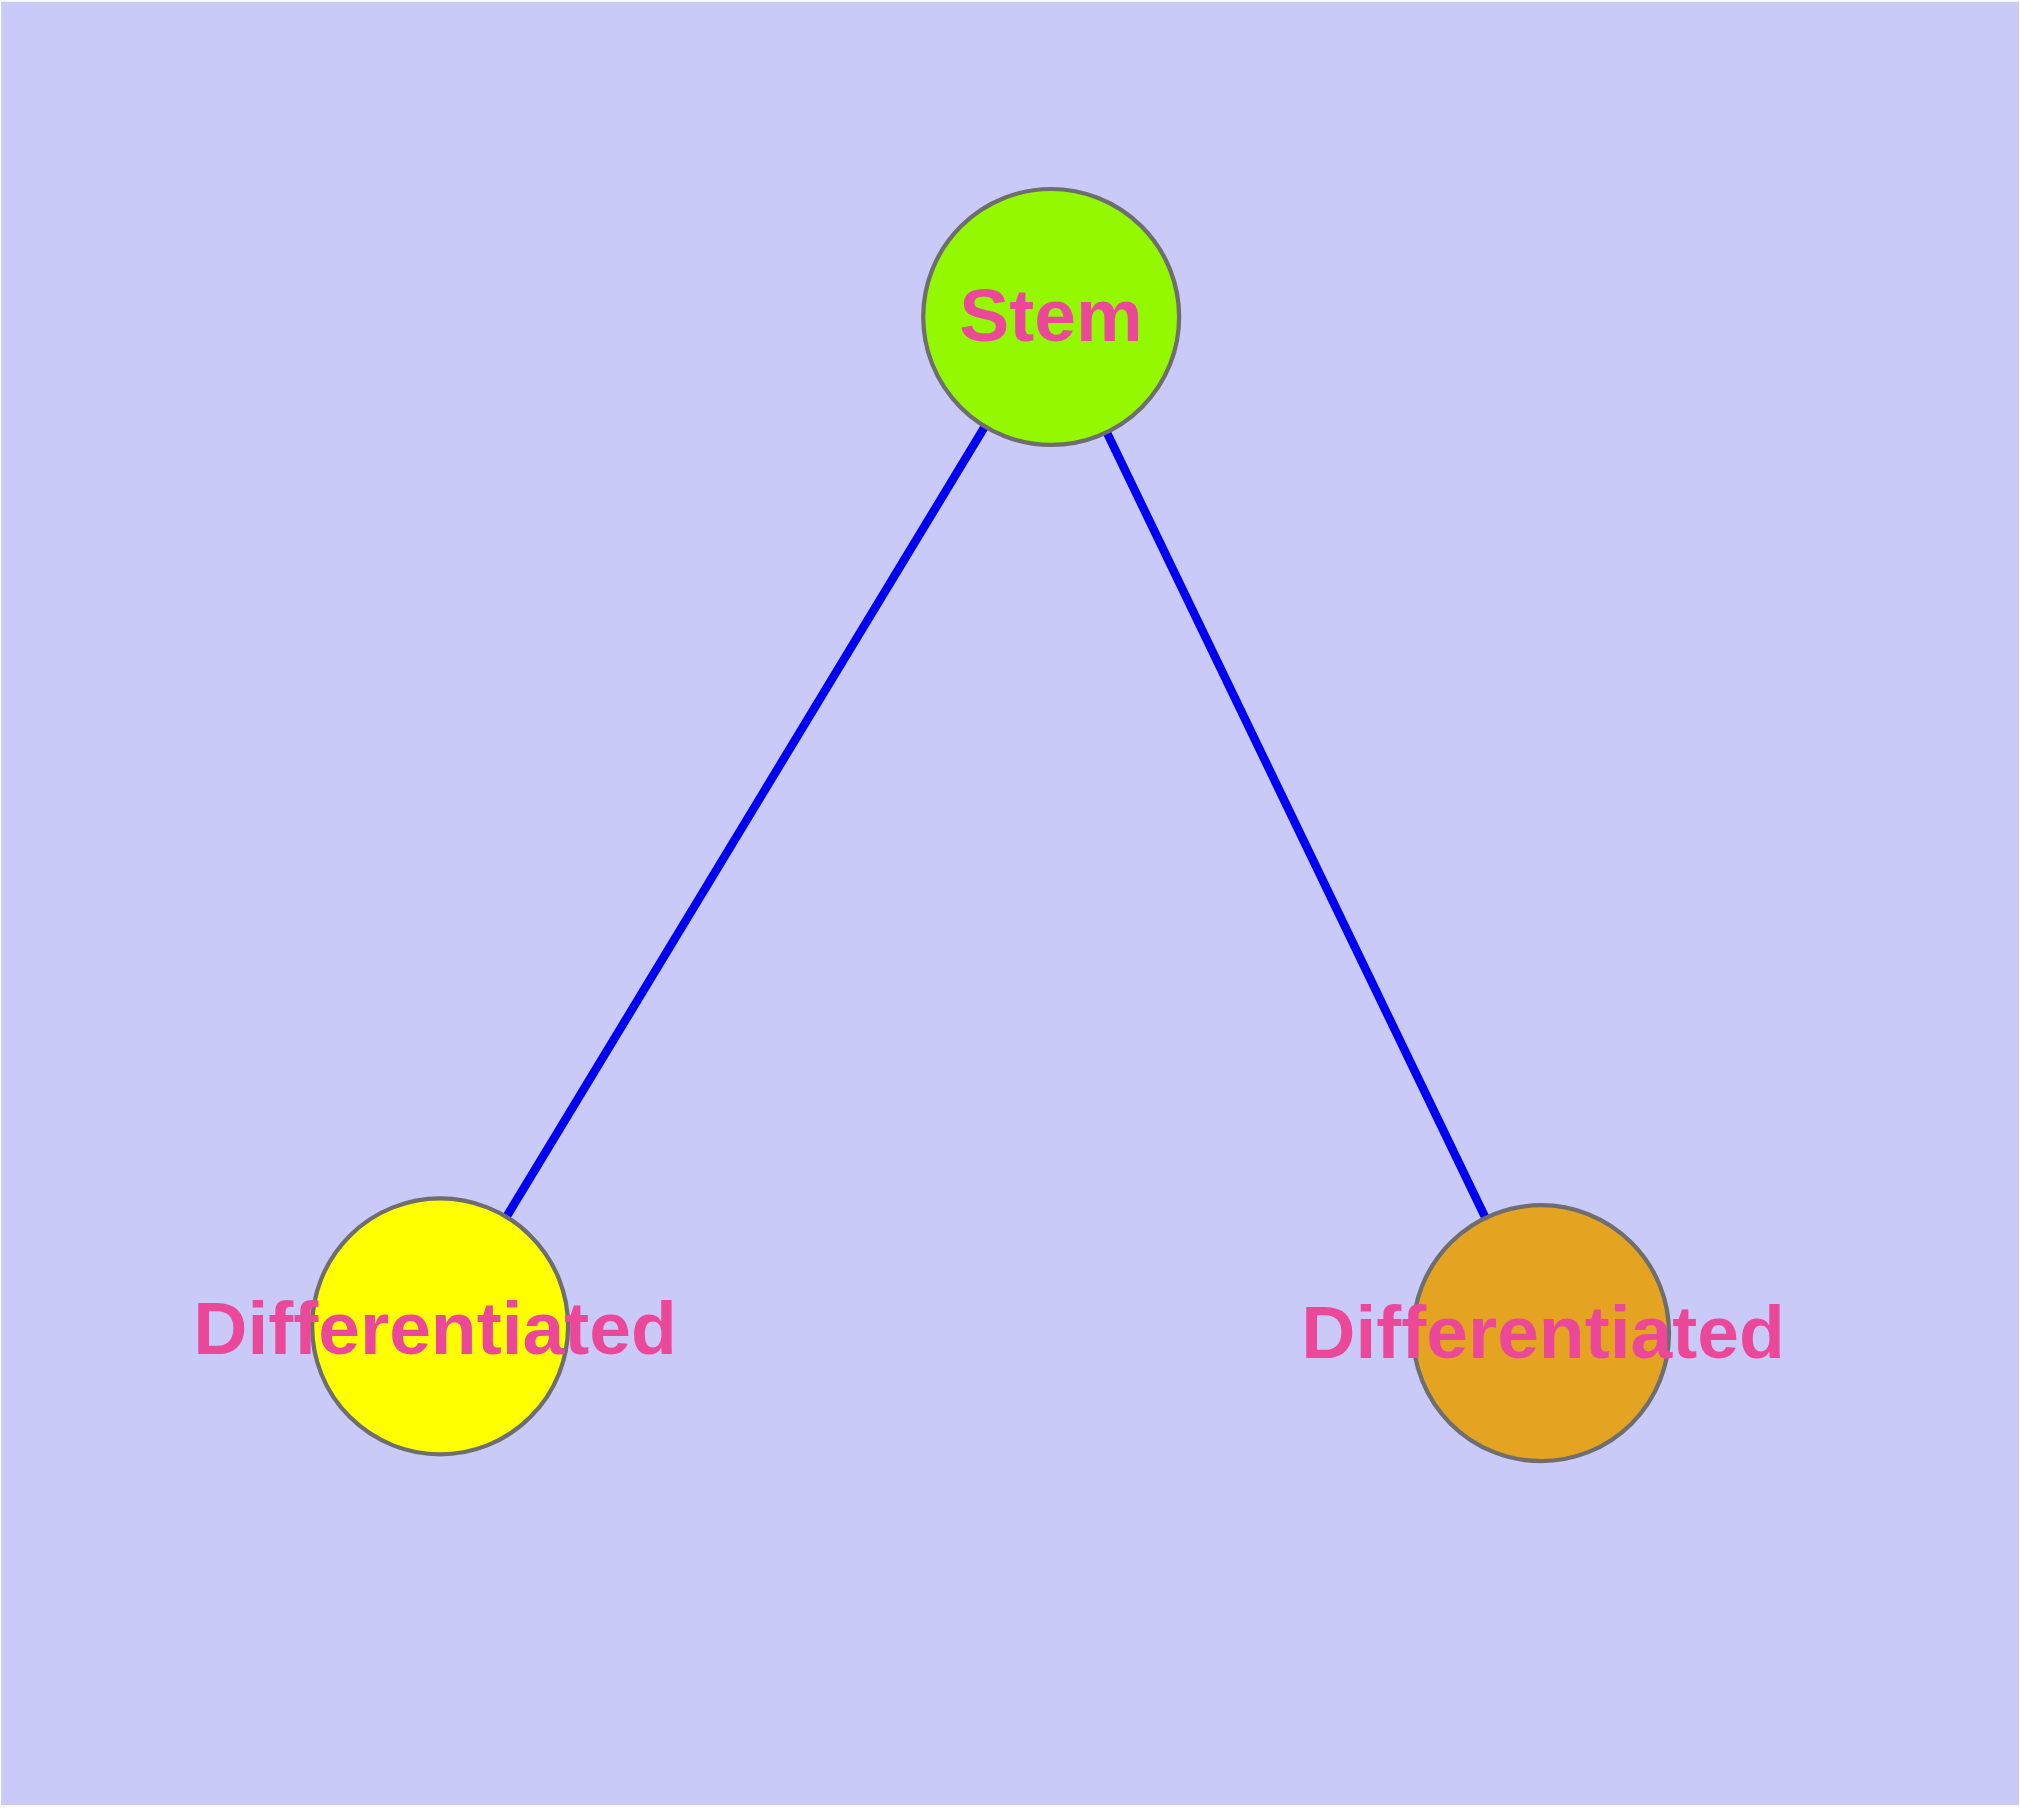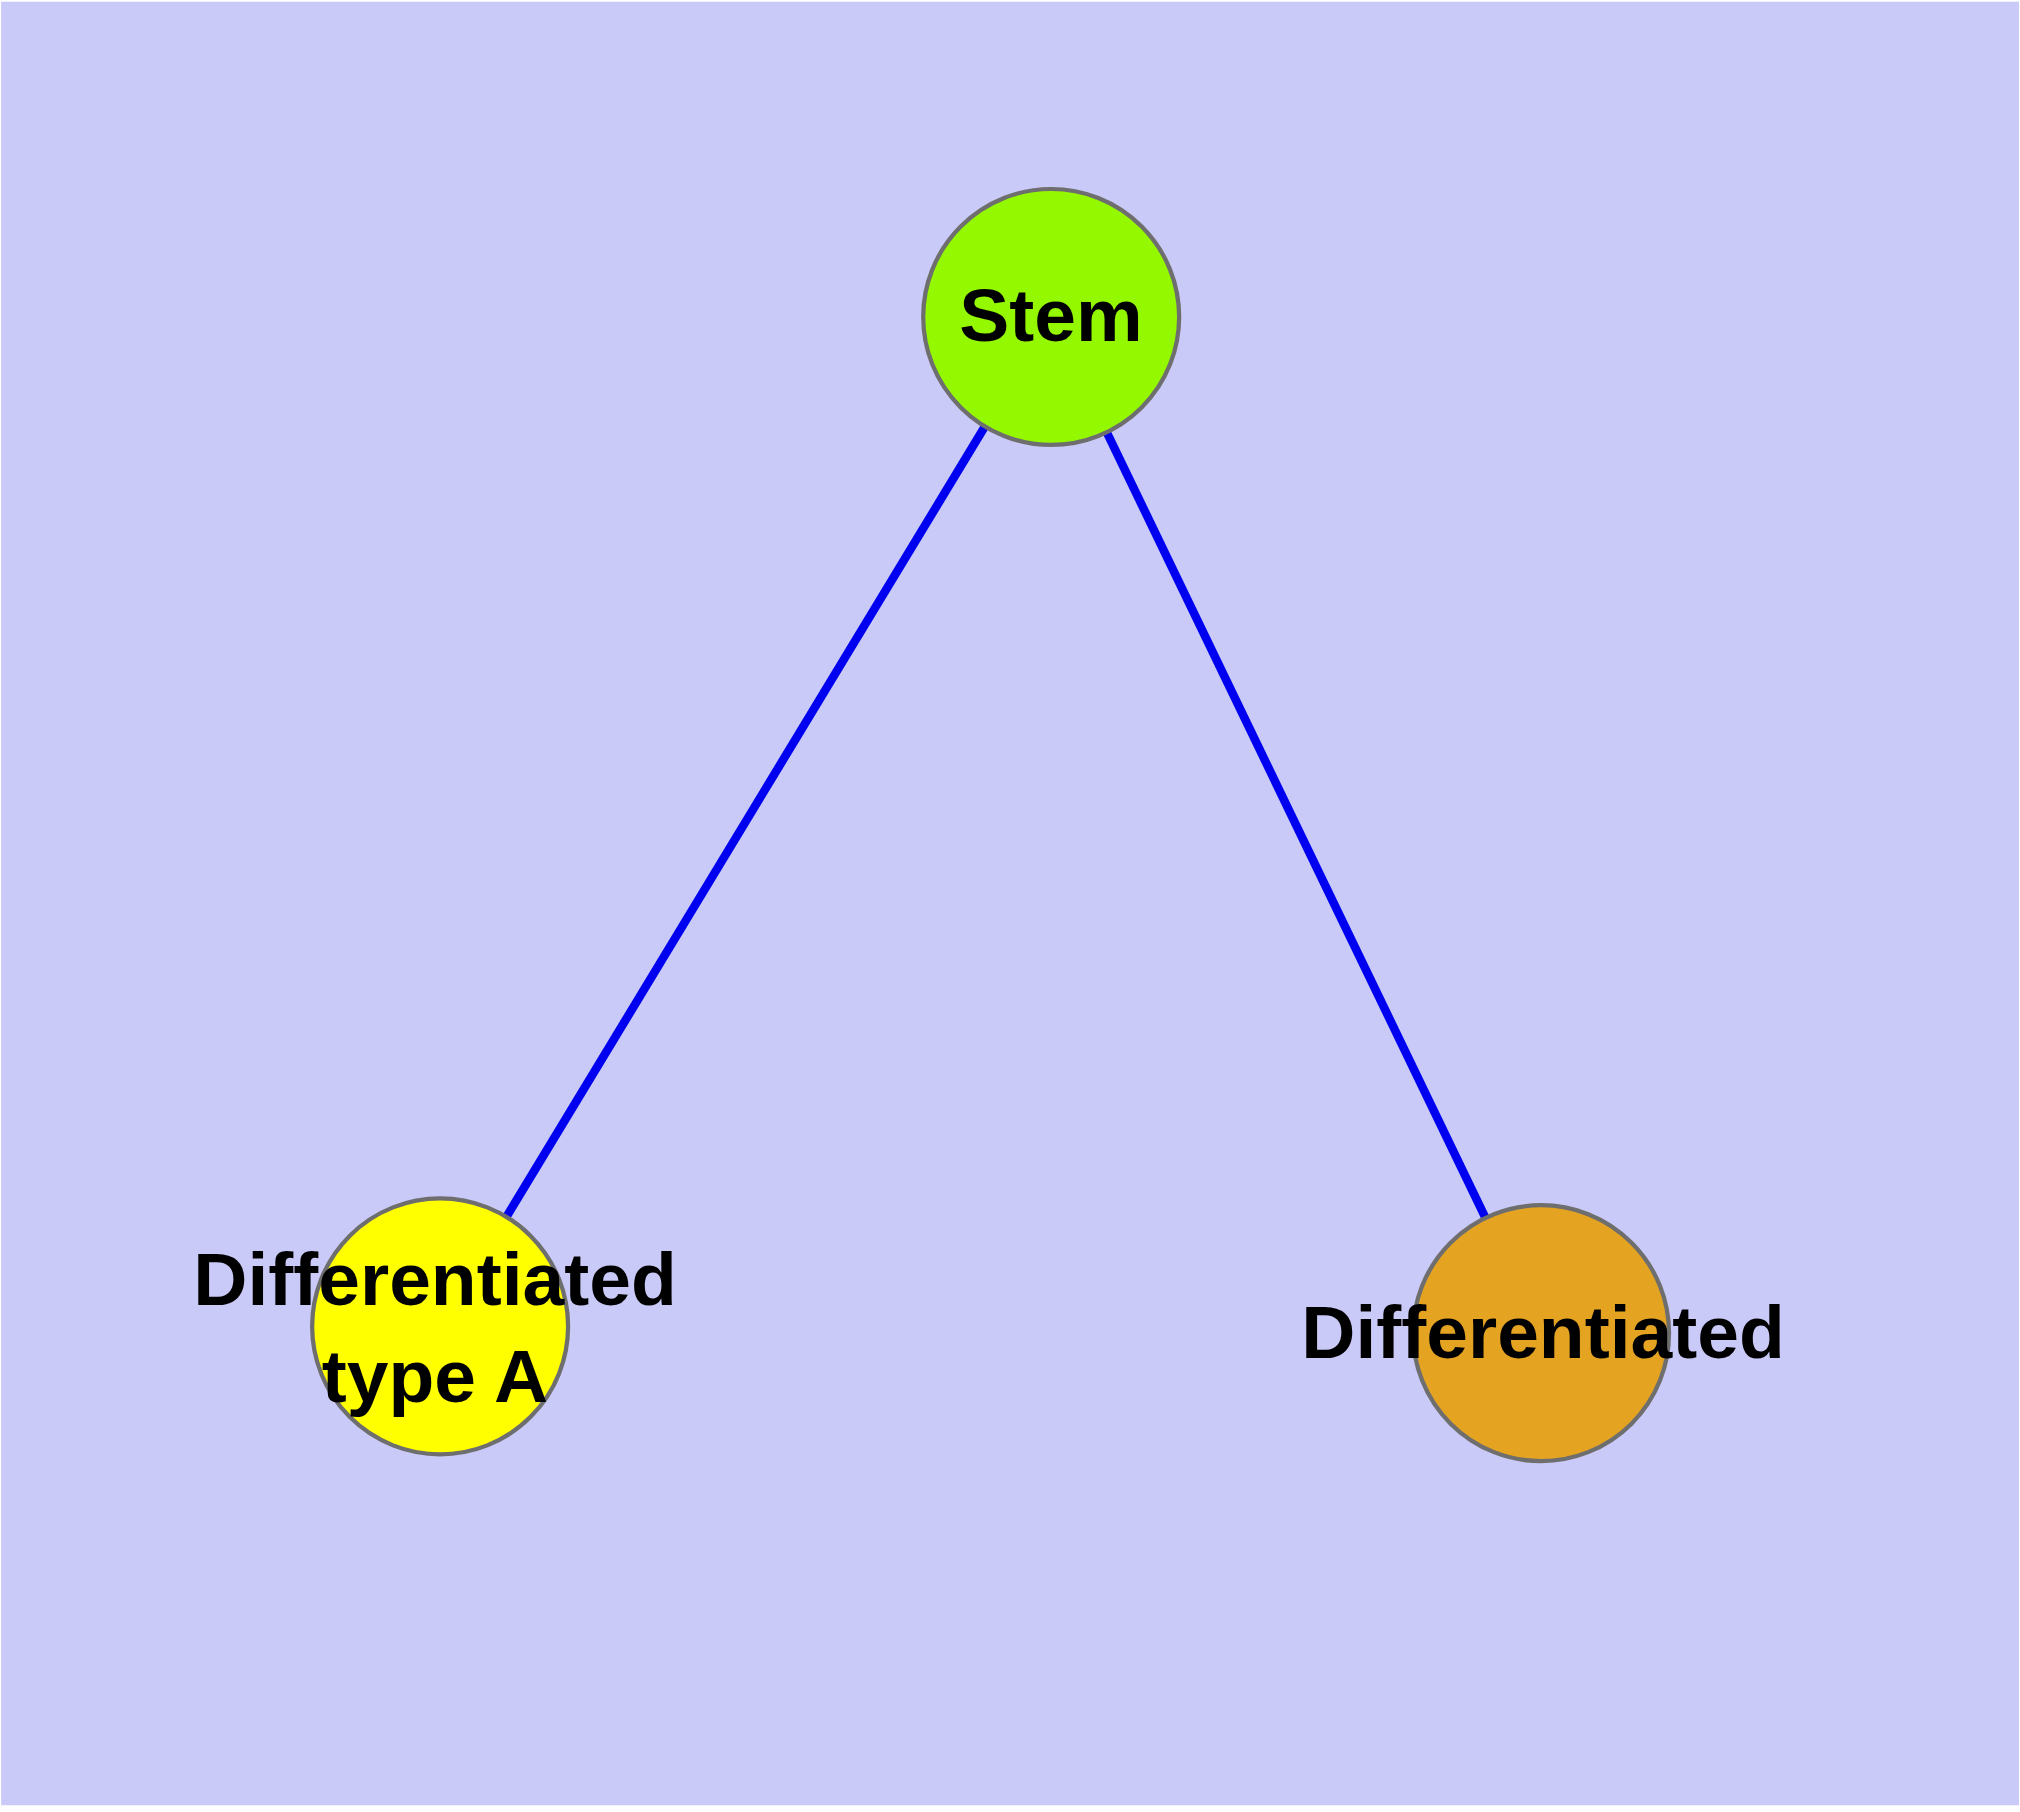--- a/index.html
+++ b/index.html
@@ -28,21 +28,21 @@
   circle.node {
     stroke-width: 5;
   }
   .label {
     position: absolute;
     transform: translate(-50%, -50%);
     text-align: center;
     font-weight: bold;
     font-size: 75px;
     line-height: 97px;
-    color: #000000;
+    color: #ec4899;
     white-space: nowrap;
   }
   .label .line {
     display: block;
   }
 </style>
 </head>
 <body>
 
 <div class="page">
@@ -61,21 +61,20 @@
 
     <circle class="node" cx="1818" cy="1573" r="151" fill="#e5a322" stroke="#6e6e6e"></circle>
   </svg>
 
   <div class="label" style="left:1051px; top:315px;">
     <span class="line">Stem</span>
   </div>
 
   <div class="label" style="left:435px; top:1328px;">
     <span class="line">Differentiated</span>
-    <span class="line">type A</span>
   </div>
 
   <div class="label" style="left:1543px; top:1332px;">
     <span class="line">Differentiated</span>
   </div>
 
 </div>
 
 
 </body></html>

